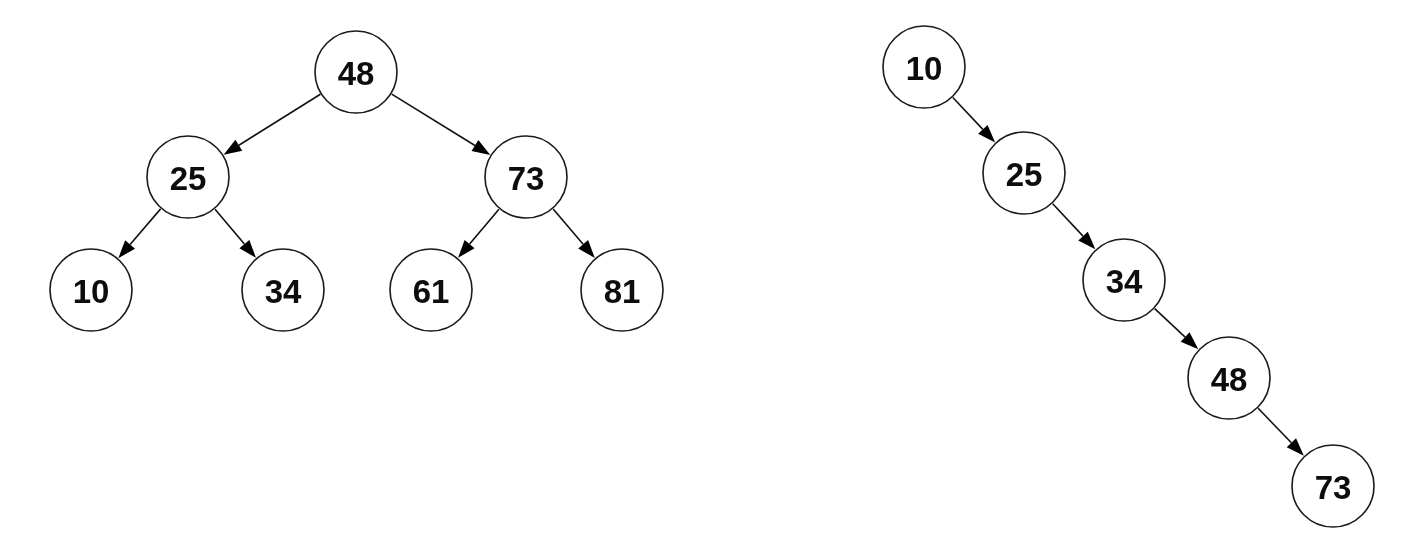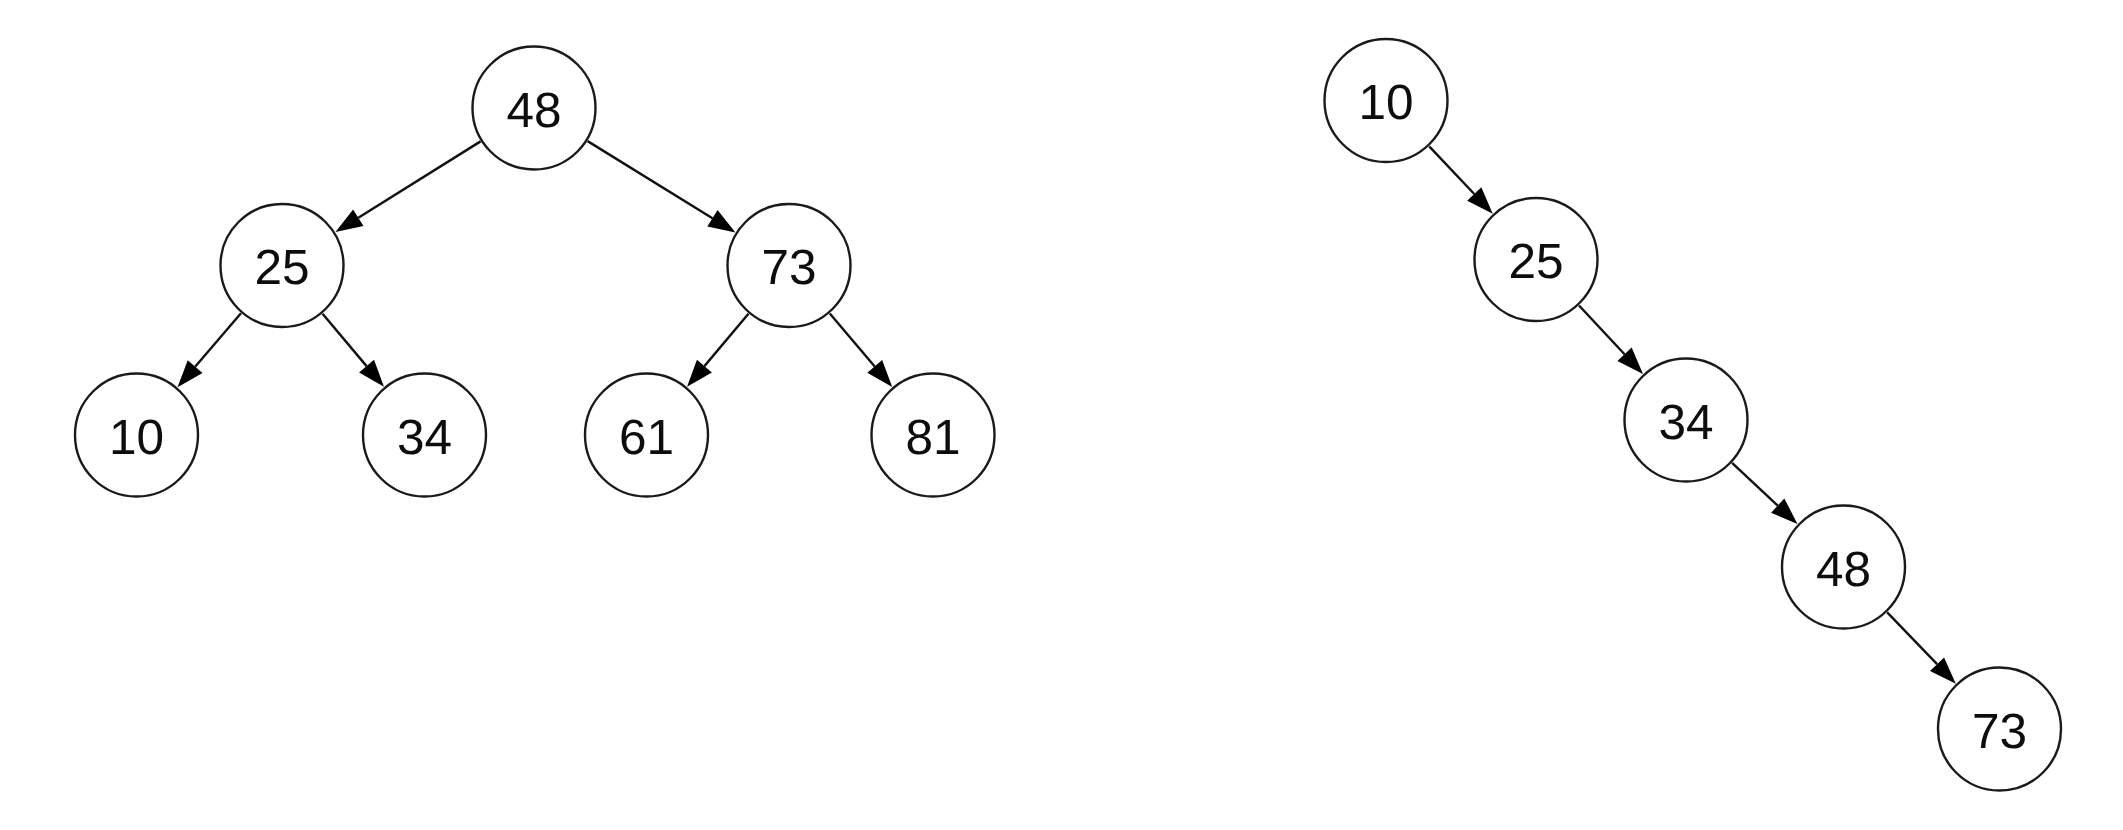--- a/index.html
+++ b/index.html
@@ -11,20 +11,21 @@
     width: 1415px;
     height: 553px;
     font-family: "Liberation Sans", sans-serif;
     overflow: hidden;
   }
   #canvas-wrap {
     position: relative;
     width: 1415px;
     height: 553px;
     background: #ffffff;
+    font-weight: bold;
   }
   svg#diagram {
     display: block;
     width: 1415px;
     height: 553px;
     background: #ffffff;
   }
   .node-circle {
     fill: #ffffff;
     stroke: #1a1a1a;

